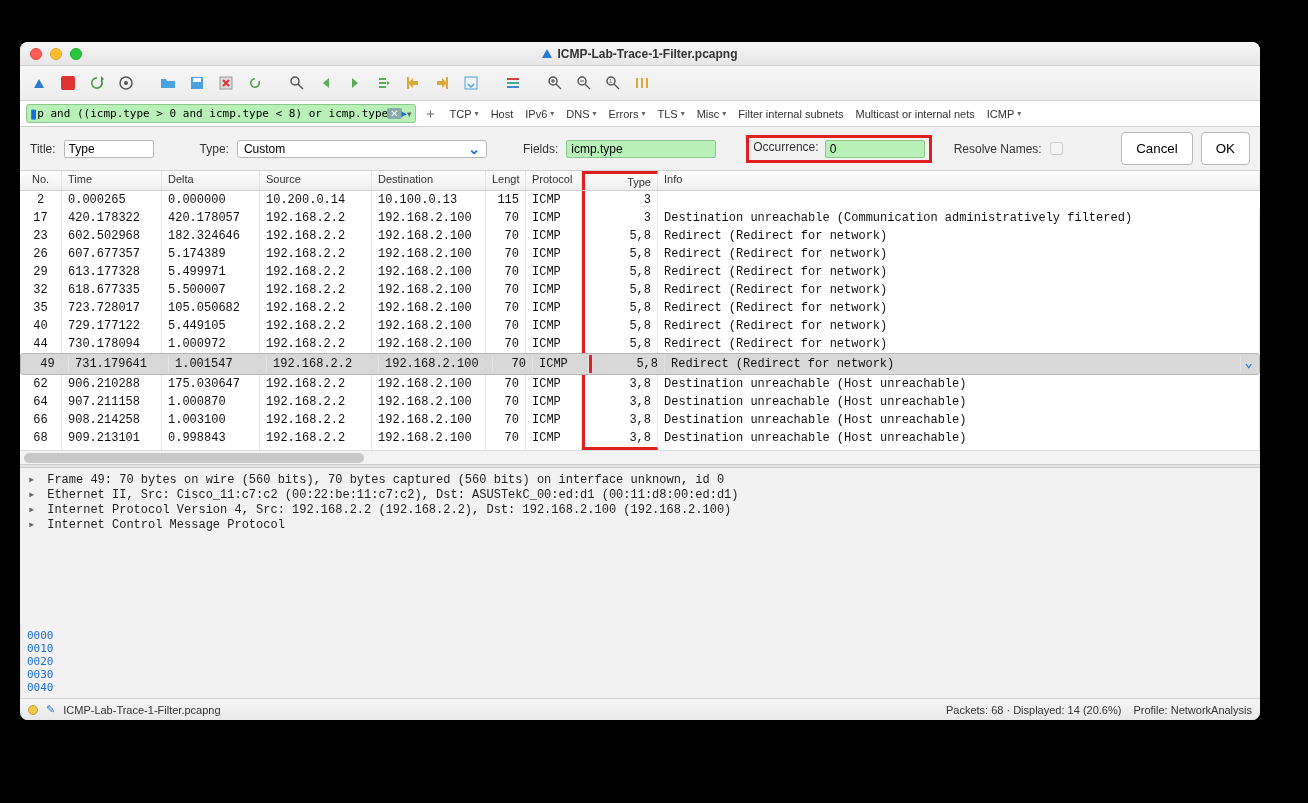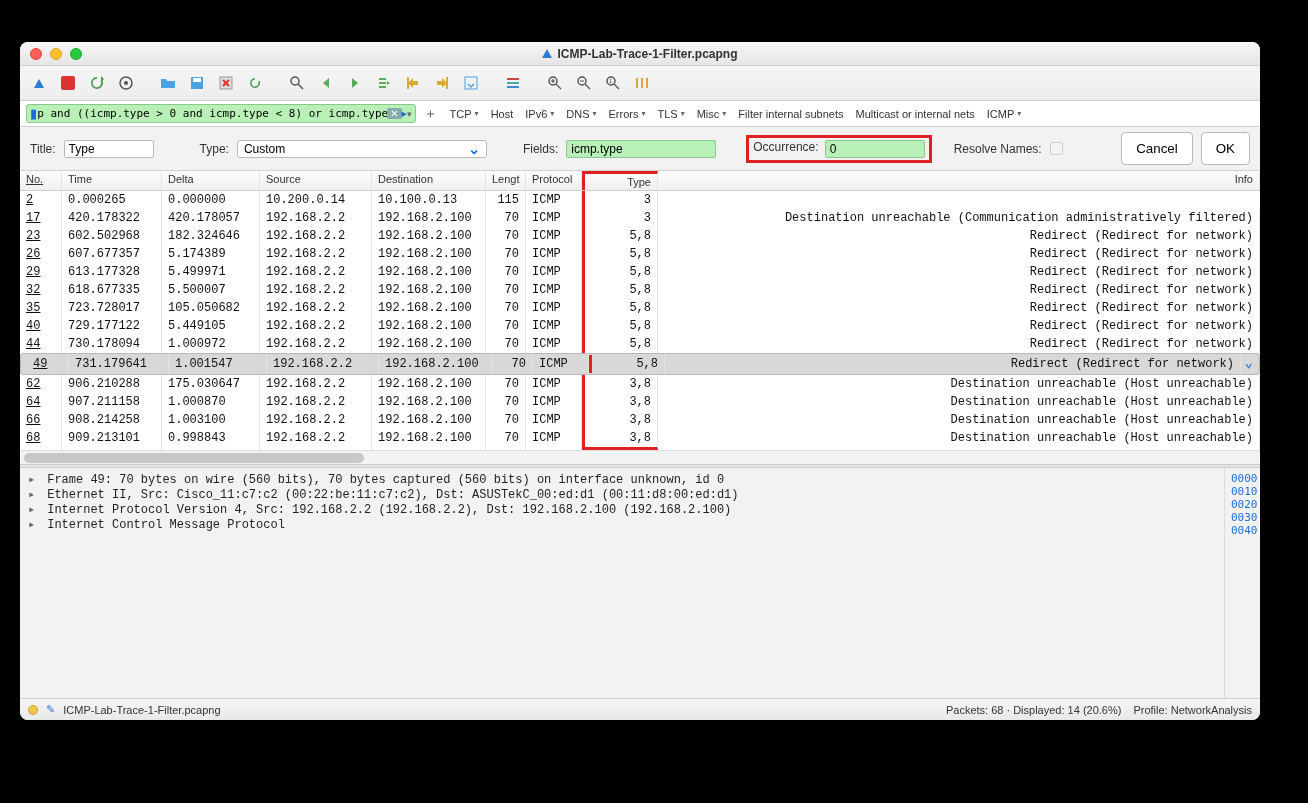--- a/index.html
+++ b/index.html
@@ -66,34 +66,34 @@
   .btn { background:#fff; border:1px solid #b8b8b8; padding:8px 14px; border-radius:4px; cursor:pointer;}
   .disabled { color:#b0b0b0; }
   .redbox { border:3px solid #e02020; padding:2px 4px; display:flex; align-items:flex-start; gap:6px;}
   
   .packetlist { background:#fff; }
   .plhead { display:flex; background:linear-gradient(#fdfdfd,#efefef); border-bottom:1px solid #d0d0d0; font-size:11px; color:#333;}
   .plhead .col, .plrow .col { padding:2px 6px; border-right:1px solid #e4e4e4; overflow:hidden; white-space:nowrap;}
   .plbody { font-family: Menlo, "Courier New", monospace; font-size:12px; color:#111;}
   .plrow { display:flex; }
   .plrow.sel { background:#d8d8d8;}
-  .c-no{width:42px;text-align:left;text-decoration:underline;}
+  .c-no{width:42px;text-align:center;}
   .c-time{width:100px;}
   .c-delta{width:98px;text-align:left;padding-right:10px;}
   .c-src{width:112px;}
   .c-dst{width:114px;}
   .c-len{width:40px;text-align:right;}
   .c-proto{width:56px;}
   .c-type{width:76px;text-align:right;padding-right:8px;}
-  .c-info{flex:1;text-align:right;}
+  .c-info{flex:1;}
   .scrollbar { height:14px; background:#f3f3f3; border-top:1px solid #ddd; position:relative;}
   .scrollbar .thumb{position:absolute; left:4px; top:2px; height:10px; width:340px; background:#c8c8c8; border-radius:5px;}
   .splitter { height:4px; background:#e4e4e4; border-top:1px solid #ccc; border-bottom:1px solid #ccc;}
   
-  .details { display:flex; background:#f2f2f2; height:230px;}
+  .details { display:flex; background:#f2f2f2; height:230px;flex-direction:column;}
   .tree { flex:1; padding:4px 8px; font-family: Menlo,"Courier New",monospace; font-size:12px; color:#222; overflow:auto; background:#f2f2f2;}
   .tree .row { white-space:pre; }
   .tree .arrow{color:#666; display:inline-block; width:12px;}
   .hex { width:36px; background:#f2f2f2; border-left:1px solid #ddd; padding:4px 6px; font-family:Menlo,monospace; font-size:11px; color:#1a6ed8;}
   
   .statusbar { display:flex; align-items:center; padding:4px 8px; background:linear-gradient(#f6f6f6,#e8e8e8); border-top:1px solid #d0d0d0; font-size:11px; color:#333; gap:12px;}
   .statusbar .left{display:flex; align-items:center; gap:8px;}
   .statusbar .mid{flex:1; text-align:right;}
   .bullet{width:10px;height:10px;border-radius:50%;background:#f0c84a;border:1px solid #c8a030;}
   .pencil{color:#3a7bd5;}

